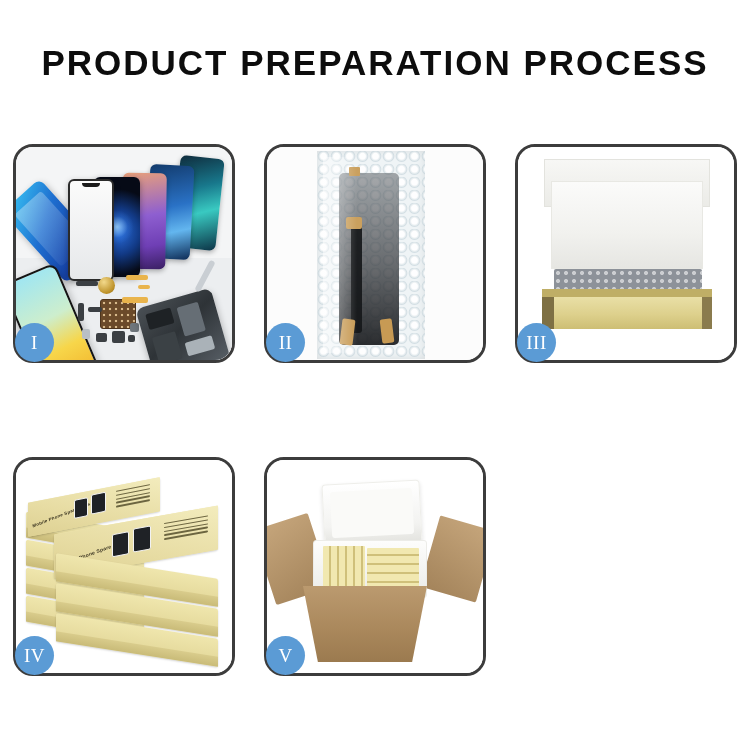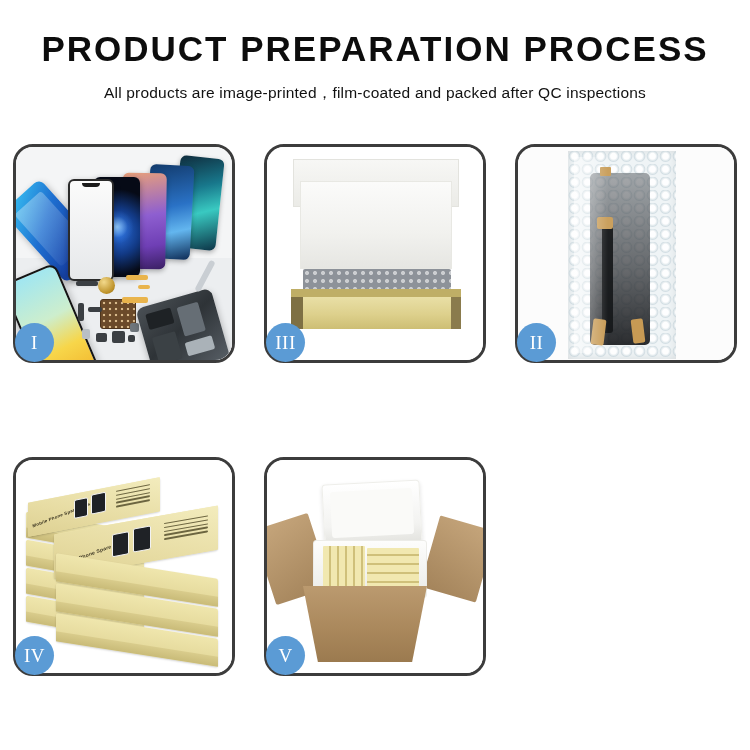--- a/index.html
+++ b/index.html
@@ -6,21 +6,21 @@
   body{
     width:750px;height:750px;overflow:hidden;background:#ffffff;
     font-family:"Liberation Sans","DejaVu Sans",sans-serif;
     -webkit-font-smoothing:antialiased;
   }
   .page{position:relative;width:750px;height:750px;background:#ffffff;}
 
   
   .header{position:absolute;left:0;top:0;width:750px;text-align:center;}
   .title{
-    margin:3px;padding-top:26px;
+    margin:17px;padding-top:26px;
     font-size:35px;line-height:40px;font-weight:700;
     letter-spacing:2.0px;color:#0d0d0d;
     white-space:nowrap;
   }
   .subtitle{
     margin:0;padding-top:11px;
     font-size:15.5px;line-height:19px;font-weight:400;
     letter-spacing:0.2px;color:#111111;
     white-space:nowrap;
   }
@@ -211,21 +211,20 @@
   .seam{position:absolute;background:rgba(120,95,62,.55);}
   .tapemark{position:absolute;background:rgba(148,121,83,.75);border-radius:1px;}
 </style>
 </head>
 <body>
 
 <div class="page">
 
   <div class="header">
     <h1 class="title">PRODUCT PREPARATION PROCESS</h1>
-    <p class="subtitle">All products are image-printed，film-coated and packed after QC inspections</p>
   </div>
 
   <div class="grid">
 
     <div class="panel">
       <div class="scene p1">
         <div class="floor"></div>
         <div class="film"></div>
         <div class="ph f5"></div>
         <div class="ph f4"></div>
@@ -253,50 +252,50 @@
           <i></i>
           <i></i>
           <i></i>
         </div>
         <div class="part" style="left:186px;top:112px;width:6px;height:34px;background:#c9ced3;transform:rotate(28deg);border-radius:3px;"></div>
       </div>
       <div class="badge">I</div>
     </div>
 
     <div class="panel">
-      <div class="scene p3">
-        <div class="lidback"></div>
-        <div class="foamblock"></div>
-        <div class="bubbletray"></div>
-        <div class="boxinner"></div>
-        <div class="boxfront">
-          <span class="flapL"></span>
-          <span class="flapR"></span>
-        </div>
-      </div>
-      <div class="badge">III</div>
-    </div>
-
-    <div class="panel">
       <div class="scene p2">
         <div class="bubblebag">
           <div class="innerpart">
             <span class="cableA"></span>
             <span class="tapeA"></span>
             <span class="tapeB"></span>
             <span class="tapeC"></span>
             <span class="tapeD"></span>
           </div>
           <div class="glare"></div>
         </div>
       </div>
       <div class="badge">II</div>
     </div>
 
     <div class="panel">
+      <div class="scene p3">
+        <div class="lidback"></div>
+        <div class="foamblock"></div>
+        <div class="bubbletray"></div>
+        <div class="boxinner"></div>
+        <div class="boxfront">
+          <span class="flapL"></span>
+          <span class="flapR"></span>
+        </div>
+      </div>
+      <div class="badge">III</div>
+    </div>
+
+    <div class="panel">
       <div class="scene p4">
         <div class="stack">
 
           <div class="sbox" style="left:4px;top:48px;width:118px;height:26px;transform:skewY(10deg);">
               <span class="side"></span>
             </div>
           <div class="sbox" style="left:4px;top:76px;width:118px;height:26px;transform:skewY(10deg);">
               <span class="side"></span>
             </div>
           <div class="sbox" style="left:4px;top:104px;width:118px;height:26px;transform:skewY(10deg);">

